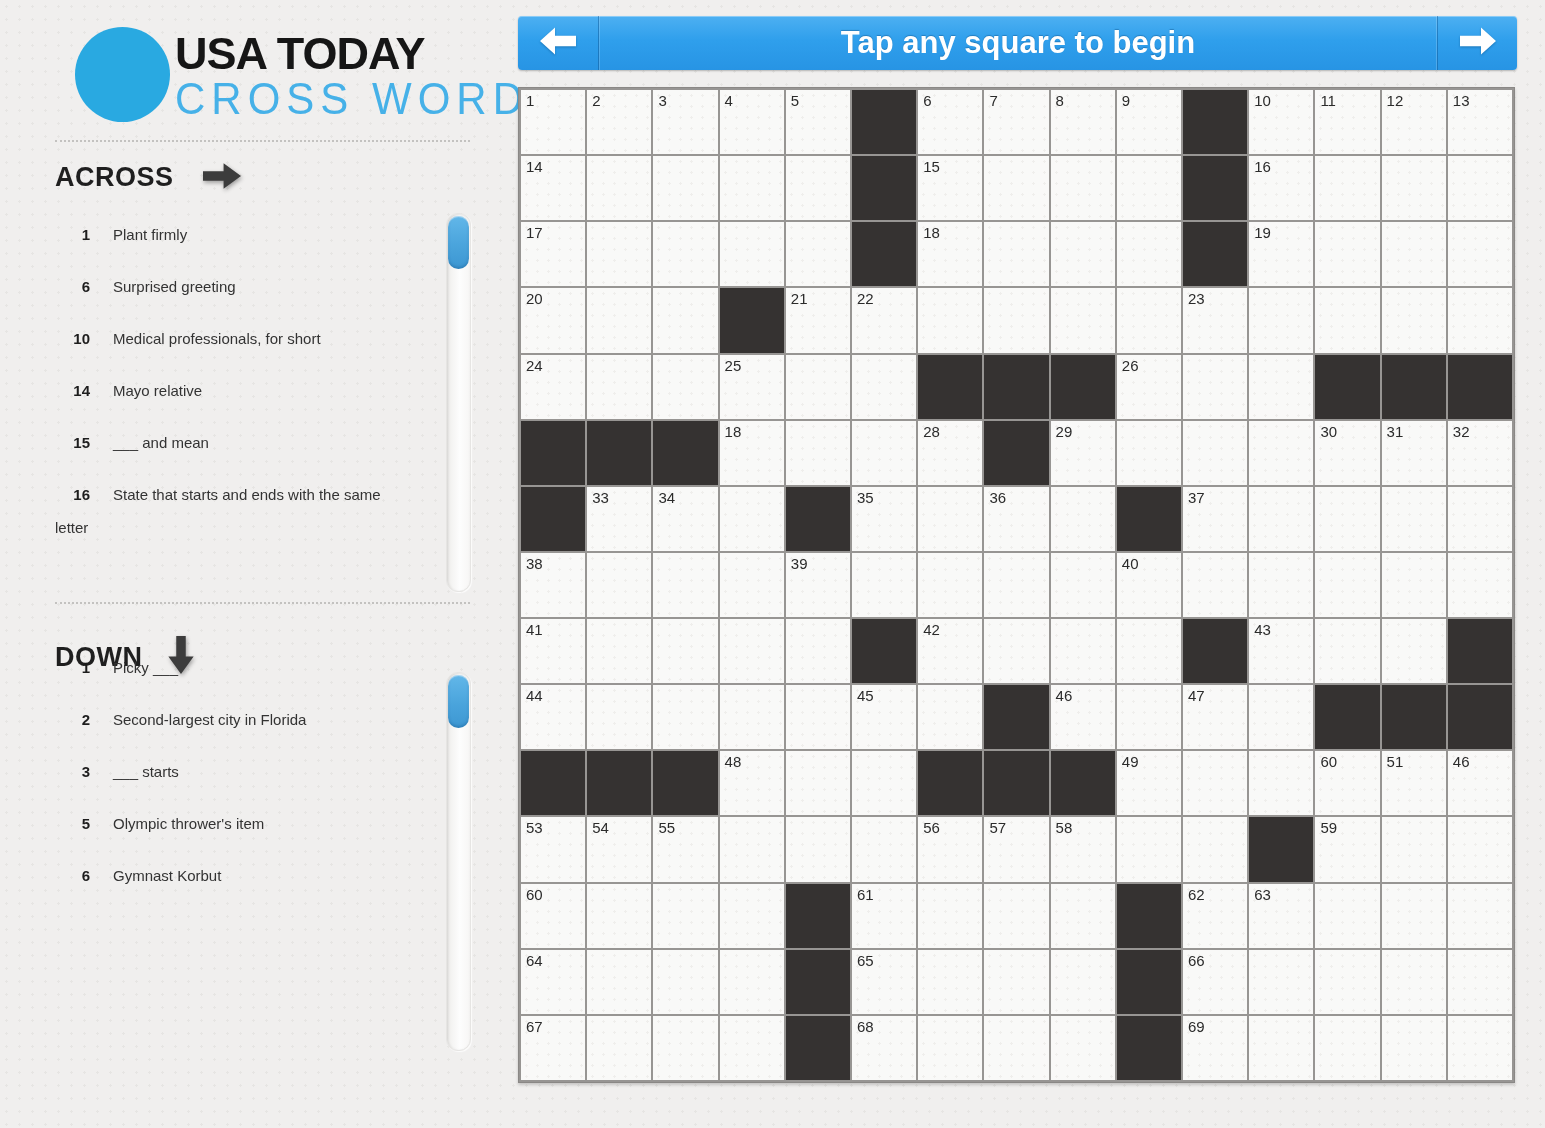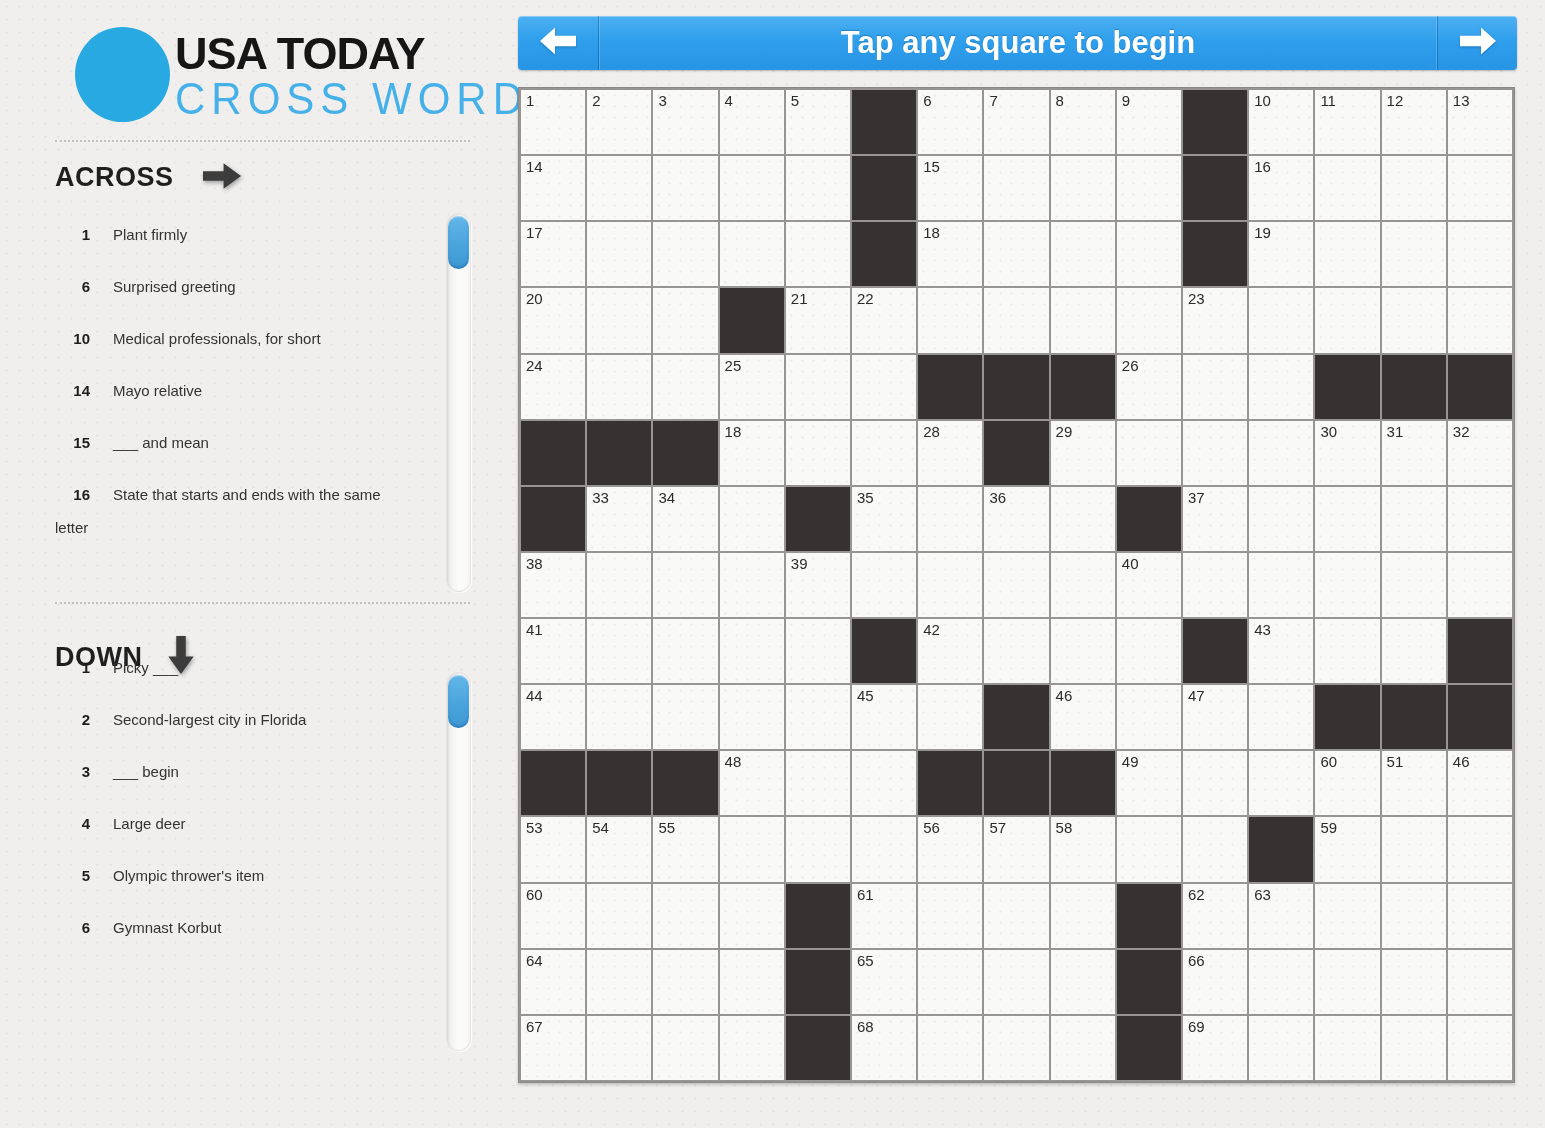--- a/index.html
+++ b/index.html
@@ -103,22 +103,21 @@
     <span class="section-label">DOWN</span>
     <span class="head-arrow">
       <svg width="26" height="38" viewBox="0 0 16 24">
           <path d="M16 13 L8 24 L0 13 L5 13 L5 0 L11 0 L11 13 Z" fill="#3c3c3c"></path>
         </svg>
     </span>
   </div>
   <div class="clues clues-down" id="down-list">
       <p class="clue"><b>1</b><span>Picky ___</span></p>
       <p class="clue"><b>2</b><span>Second-largest city in Florida</span></p>
-      <p class="clue"><b>3</b><span>___ begin</span></p>
-      <p class="clue"><b>4</b><span>Large deer</span></p>
+      <p class="clue"><b>3</b><span>___ starts</span></p>
       <p class="clue"><b>5</b><span>Olympic thrower's item</span></p>
       <p class="clue"><b>6</b><span>Gymnast Korbut</span></p>
     </div>
   <div class="sb-track sb2">
     <div class="sb-thumb"></div>
   </div>
 </div>
 
 <div class="bar">
   <div class="bar-btn bar-btn-left">

